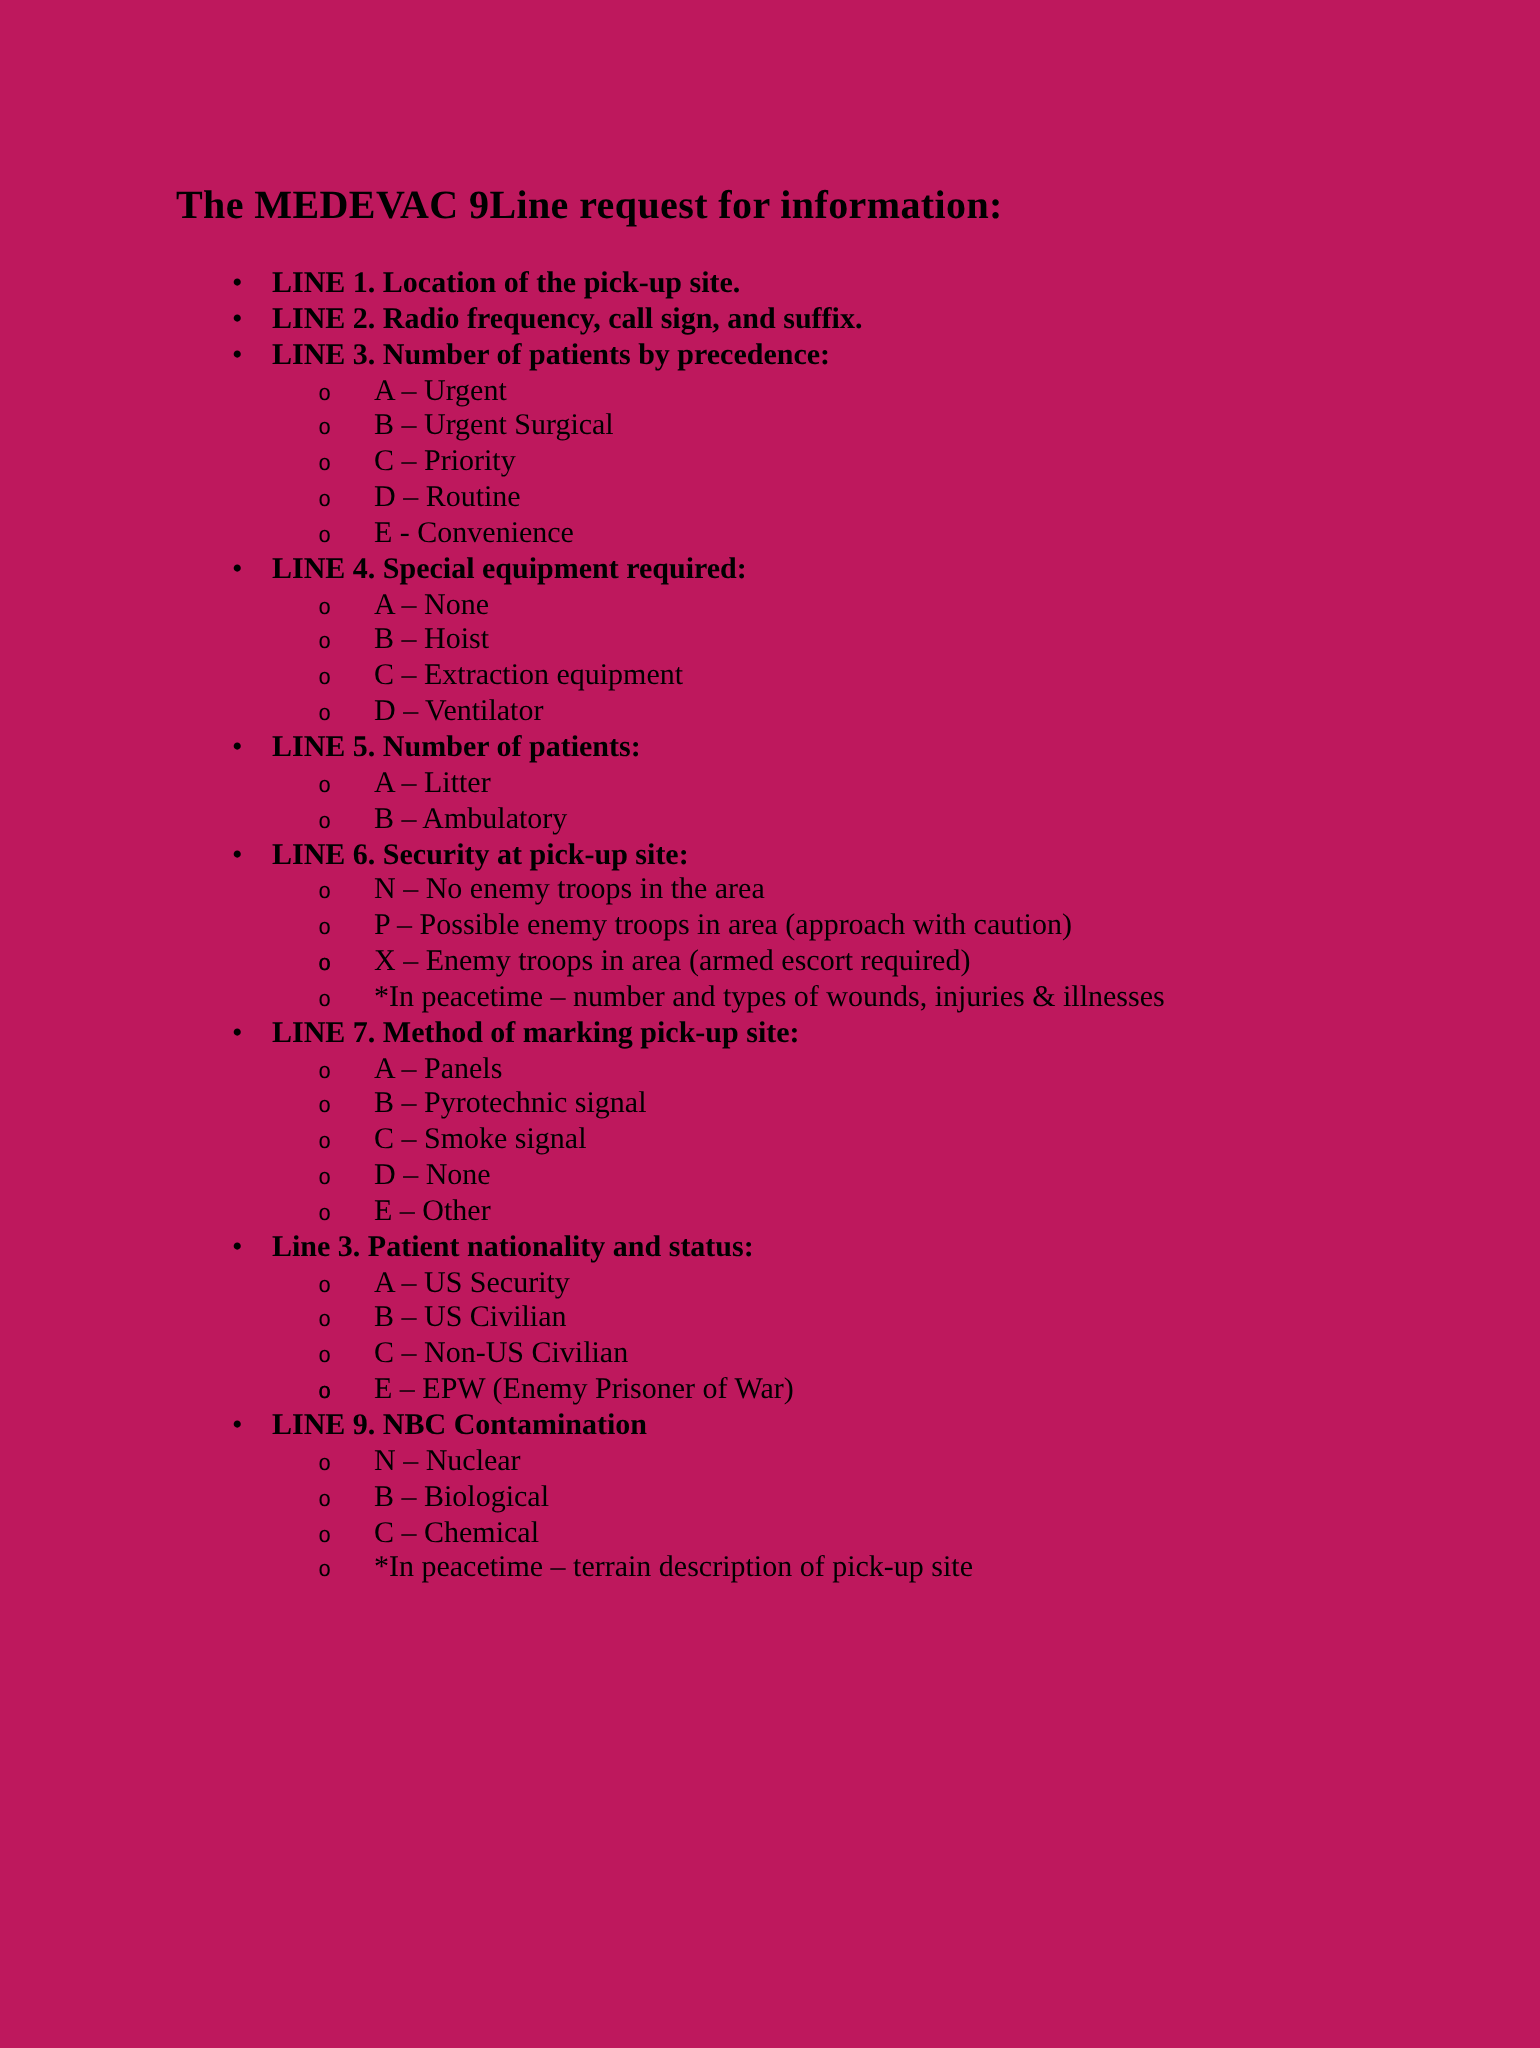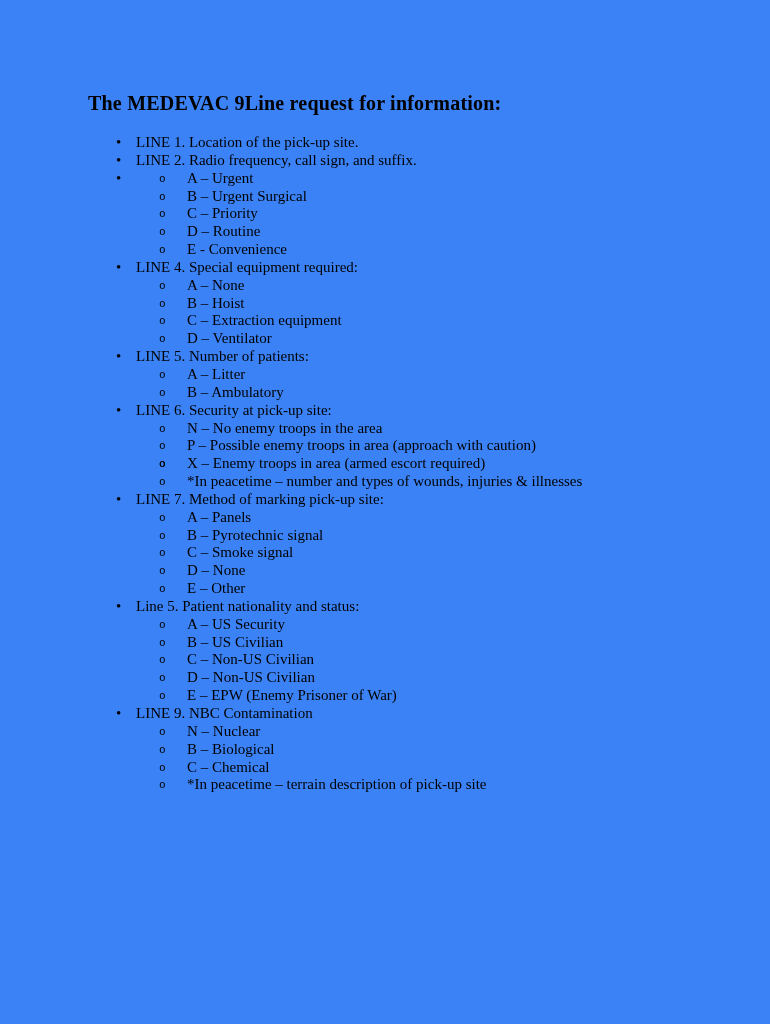--- a/index.html
+++ b/index.html
@@ -12,21 +12,21 @@
     height: 1024px;
     overflow: hidden;
     font-family: "Liberation Serif", "DejaVu Serif", serif;
     color: #000000;
     -webkit-font-smoothing: antialiased;
   }
   .page {
     position: relative;
     width: 770px;
     height: 1024px;
-    background: #3b82f6;
+    background: #be185d;
   }
   .title {
     position: absolute;
     left: 88px;
     top: 92px;
     margin: 0;
     font-size: 20px;
     font-weight: bold;
     letter-spacing: 0.2px;
     white-space: nowrap;
@@ -48,21 +48,21 @@
   }
   .b1 {
     position: absolute;
     left: 116px;
     top: 0;
     font-size: 15px;
   }
   .t1 {
     display: block;
     margin-left: 136px;
-    font-weight: normal;
+    font-weight: bold;
   }
   .b2 {
     position: absolute;
     left: 159px;
     top: 0;
     font-family: "DejaVu Sans Mono", "Liberation Mono", monospace;
     font-size: 11px;
     line-height: 17.85px;
   }
   .t2 {
@@ -80,20 +80,21 @@
       <li>
         <span class="b1">•</span>
         <span class="t1">LINE 1. Location of the pick-up site.</span>
       </li>
       <li>
         <span class="b1">•</span>
         <span class="t1">LINE 2. Radio frequency, call sign, and suffix.</span>
       </li>
       <li>
         <span class="b1">•</span>
+        <span class="t1">LINE 3. Number of patients by precedence:</span>
       </li>
       <li>
         <span class="b2">o</span>
         <span class="t2">A – Urgent</span>
       </li>
       <li>
         <span class="b2">o</span>
         <span class="t2">B – Urgent Surgical</span>
       </li>
       <li>
@@ -182,37 +183,36 @@
       <li>
         <span class="b2">o</span>
         <span class="t2">D – None</span>
       </li>
       <li>
         <span class="b2">o</span>
         <span class="t2">E – Other</span>
       </li>
       <li>
         <span class="b1">•</span>
-        <span class="t1">Line 5. Patient nationality and status:</span>
+        <span class="t1">Line 3. Patient nationality and status:</span>
       </li>
       <li>
         <span class="b2">o</span>
         <span class="t2">A – US Security</span>
       </li>
       <li>
         <span class="b2">o</span>
         <span class="t2">B – US Civilian</span>
       </li>
       <li>
         <span class="b2">o</span>
         <span class="t2">C – Non-US Civilian</span>
       </li>
       <li>
         <span class="b2">o</span>
-        <span class="t2">D – Non-US Civilian</span>
       </li>
       <li>
         <span class="b2">o</span>
         <span class="t2">E – EPW (Enemy Prisoner of War)</span>
       </li>
       <li>
         <span class="b1">•</span>
         <span class="t1">LINE 9. NBC Contamination</span>
       </li>
       <li>

